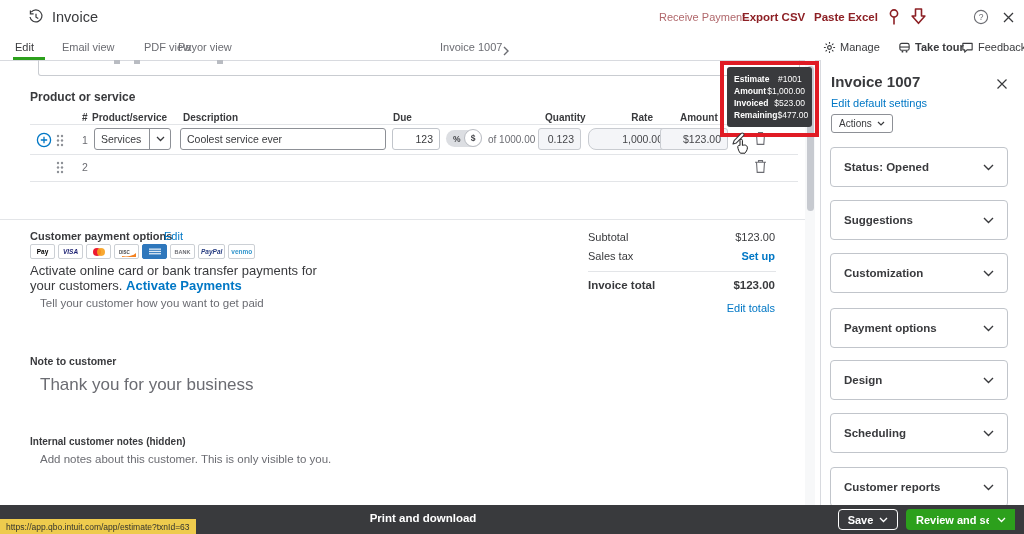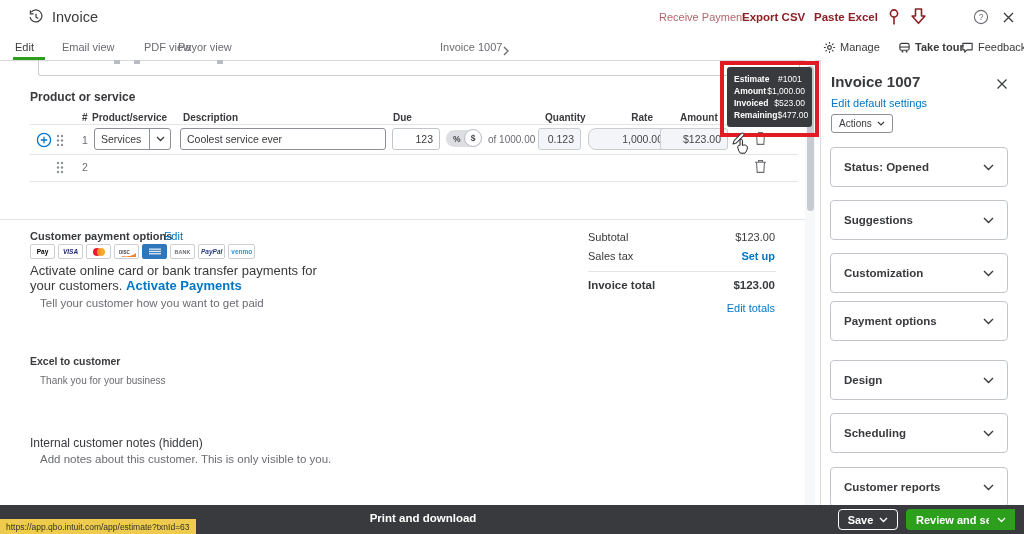--- a/index.html
+++ b/index.html
@@ -293,24 +293,24 @@
 
   <span class="abs" style="left:588px;top:231px;font-size:11px;">Subtotal</span>
   <span class="abs" style="left:680px;top:231px;width:95px;text-align:right;font-size:11px;">$123.00</span>
   <span class="abs" style="left:588px;top:250px;font-size:11px;">Sales tax</span>
   <span class="abs lnk" style="left:680px;top:250px;width:95px;text-align:right;font-size:11px;font-weight:bold;">Set up</span>
   <div class="sep" style="left:588px;top:271px;width:188px;"></div>
   <span class="abs" style="left:588px;top:279px;font-size:11.5px;font-weight:bold;">Invoice total</span>
   <span class="abs" style="left:680px;top:279px;width:95px;text-align:right;font-size:11.5px;font-weight:bold;">$123.00</span>
   <span class="abs lnk" style="left:680px;top:302px;width:95px;text-align:right;font-size:11px;">Edit totals</span>
 
-  <span class="abs" style="left:30px;top:355px;font-size:10.5px;font-weight:bold;">Excel to customer</span>
-  <div class="abs" style="left:40px;top:375px;font-size:10px;color:#6b6c72;">Thank you for your business</div>
-
-  <span class="abs" style="left:30px;top:436px;font-size:12px;font-weight:normal;">Internal customer notes (hidden)</span>
+  <span class="abs" style="left:30px;top:355px;font-size:10.5px;font-weight:bold;">Note to customer</span>
+  <div class="abs" style="left:40px;top:375px;font-size:17px;color:#6b6c72;">Thank you for your business</div>
+
+  <span class="abs" style="left:30px;top:436px;font-size:10px;font-weight:bold;">Internal customer notes (hidden)</span>
   <div class="abs" style="left:40px;top:452px;width:300px;font-size:11.5px;line-height:14px;color:#6b6c72;">Add notes about this customer. This is only visible to you.</div>
 
   <div class="abs" style="left:805px;top:60px;width:10px;height:445px;background:#f7f8f9;">
     <div class="abs" style="left:1.5px;top:6px;width:7px;height:145px;background:#c7cad0;border-radius:4px;"></div>
   </div>
 
   <div class="sidebar">
     <span class="abs" style="left:10px;top:13px;font-size:15px;font-weight:bold;">Invoice 1007</span>
     <span class="abs" style="left:175px;top:16px;">
       <svg width="12" height="12" viewBox="0 0 12 12">
@@ -336,21 +336,21 @@
       <svg width="11" height="7" viewBox="0 0 11 7">
           <path d="M1 1l4.5 4.5L10 1" fill="none" stroke="#393a3d" stroke-width="1.4"></path>
         </svg>
     </div>
     <div class="panel" style="top:193px;">
       <span>Customization</span>
       <svg width="11" height="7" viewBox="0 0 11 7">
           <path d="M1 1l4.5 4.5L10 1" fill="none" stroke="#393a3d" stroke-width="1.4"></path>
         </svg>
     </div>
-    <div class="panel" style="top:241px;gap:9px;">
+    <div class="panel" style="top:248px;gap:9px;">
       <span>Payment options</span>
       <svg width="11" height="7" viewBox="0 0 11 7">
           <path d="M1 1l4.5 4.5L10 1" fill="none" stroke="#393a3d" stroke-width="1.4"></path>
         </svg>
     </div>
     <div class="panel" style="top:300px;">
       <span>Design</span>
       <svg width="11" height="7" viewBox="0 0 11 7">
           <path d="M1 1l4.5 4.5L10 1" fill="none" stroke="#393a3d" stroke-width="1.4"></path>
         </svg>

